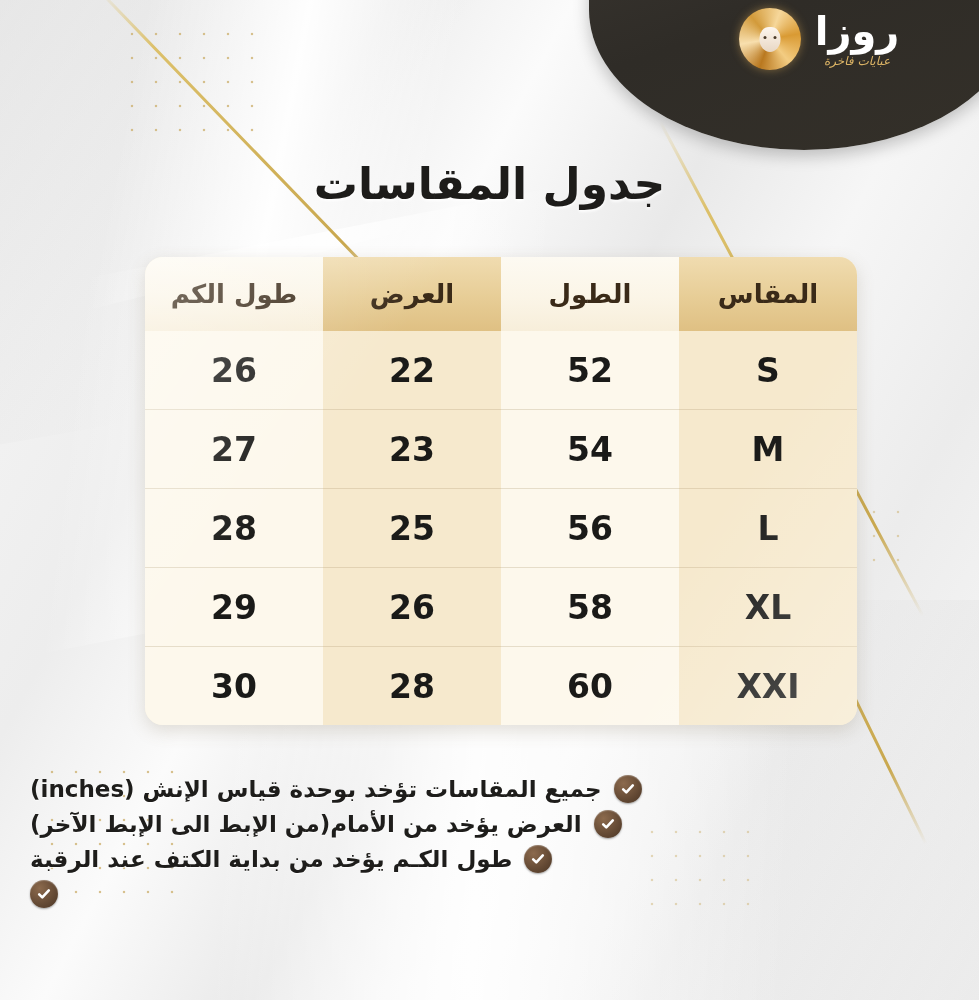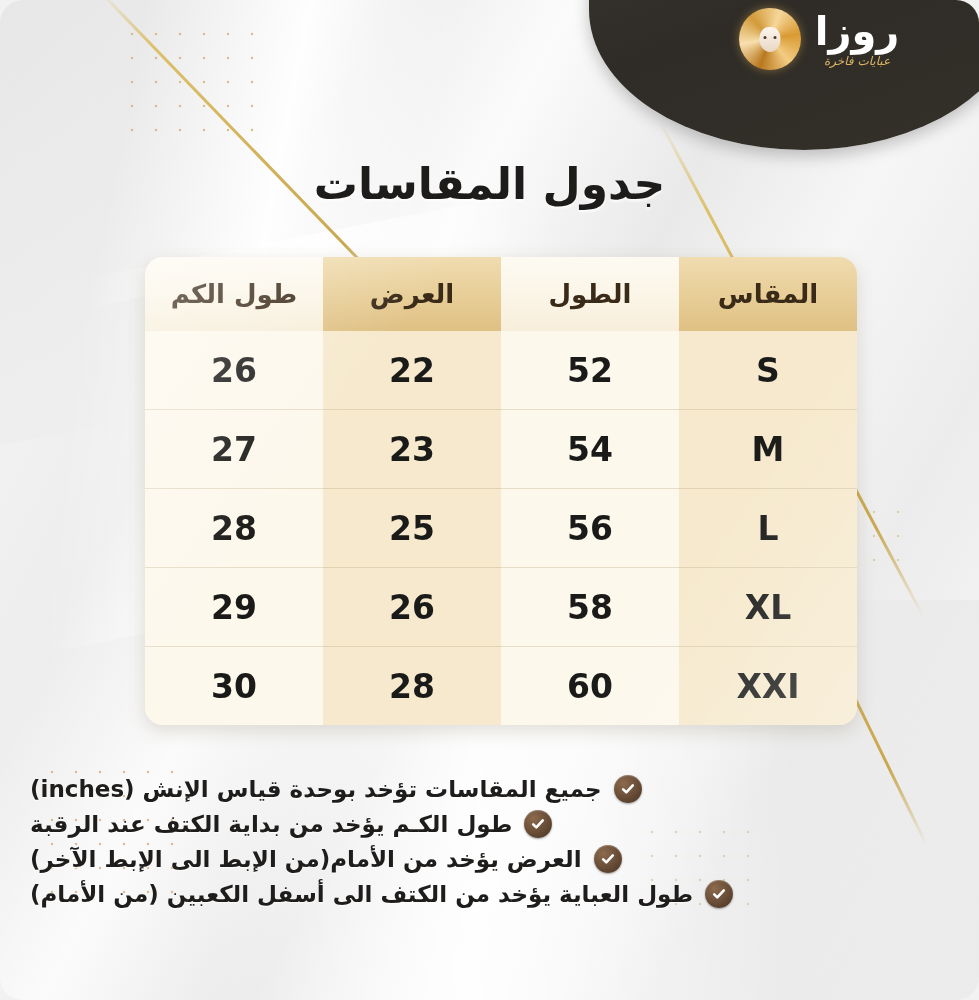--- a/index.html
+++ b/index.html
@@ -9,21 +9,20 @@
     font-family:"DejaVu Sans","Liberation Sans",sans-serif;
     background:#f2f2f2;
     overflow:hidden;
   }
   .canvas{
     position:relative;
     width:979px;height:1000px;
     overflow:hidden;
     background:
       linear-gradient(118deg,#f7f7f7 0%,#ededed 26%,#fbfbfb 38%,#e9e9e9 52%,#f6f6f6 64%,#ececec 78%,#fafafa 100%);
-    border-radius: 23px;
   }
   
   .sweep{position:absolute;pointer-events:none;}
   .sweep1{
     left:-180px;top:-40px;width:900px;height:300px;
     background:linear-gradient(115deg,rgba(255,255,255,0) 35%,rgba(255,255,255,.95) 52%,rgba(255,255,255,0) 68%);
     transform:rotate(-14deg);
   }
   .sweep2{
     left:-250px;top:240px;width:1100px;height:360px;
@@ -282,41 +281,40 @@
       </div>
     </div>
 
     <div class="note">
       <div class="note-row">
         <span class="check">
           <svg width="16" height="16" viewBox="0 0 16 16" aria-hidden="true">
             <path d="M3.2 8.3 L6.3 11.4 L12.8 4.4" fill="none" stroke="#ffffff" stroke-width="2.6" stroke-linecap="round" stroke-linejoin="round"></path>
           </svg>
         </span>
-        <span class="note-text">طول الكـم يؤخد من بداية الكتف عند الرقبة</span>
+        <span class="note-text">العرض يؤخد من الأمام(من الإبط الى الإبط الآخر)</span>
       </div>
     </div>
 
     <div class="note">
       <div class="note-row">
         <span class="check">
           <svg width="16" height="16" viewBox="0 0 16 16" aria-hidden="true">
             <path d="M3.2 8.3 L6.3 11.4 L12.8 4.4" fill="none" stroke="#ffffff" stroke-width="2.6" stroke-linecap="round" stroke-linejoin="round"></path>
           </svg>
         </span>
-        <span class="note-text">العرض يؤخد من الأمام(من الإبط الى الإبط الآخر)</span>
+        <span class="note-text">طول الكـم يؤخد من بداية الكتف عند الرقبة</span>
       </div>
     </div>
 
     <div class="note">
       <div class="note-row">
         <span class="check">
           <svg width="16" height="16" viewBox="0 0 16 16" aria-hidden="true">
             <path d="M3.2 8.3 L6.3 11.4 L12.8 4.4" fill="none" stroke="#ffffff" stroke-width="2.6" stroke-linecap="round" stroke-linejoin="round"></path>
           </svg>
         </span>
-        <span class="note-text">طول العباية يؤخد من الكتف الى أسفل الكعبين (من الأمام)</span>
       </div>
     </div>
 
   </div>
 
 </div>
 
 </body></html>

